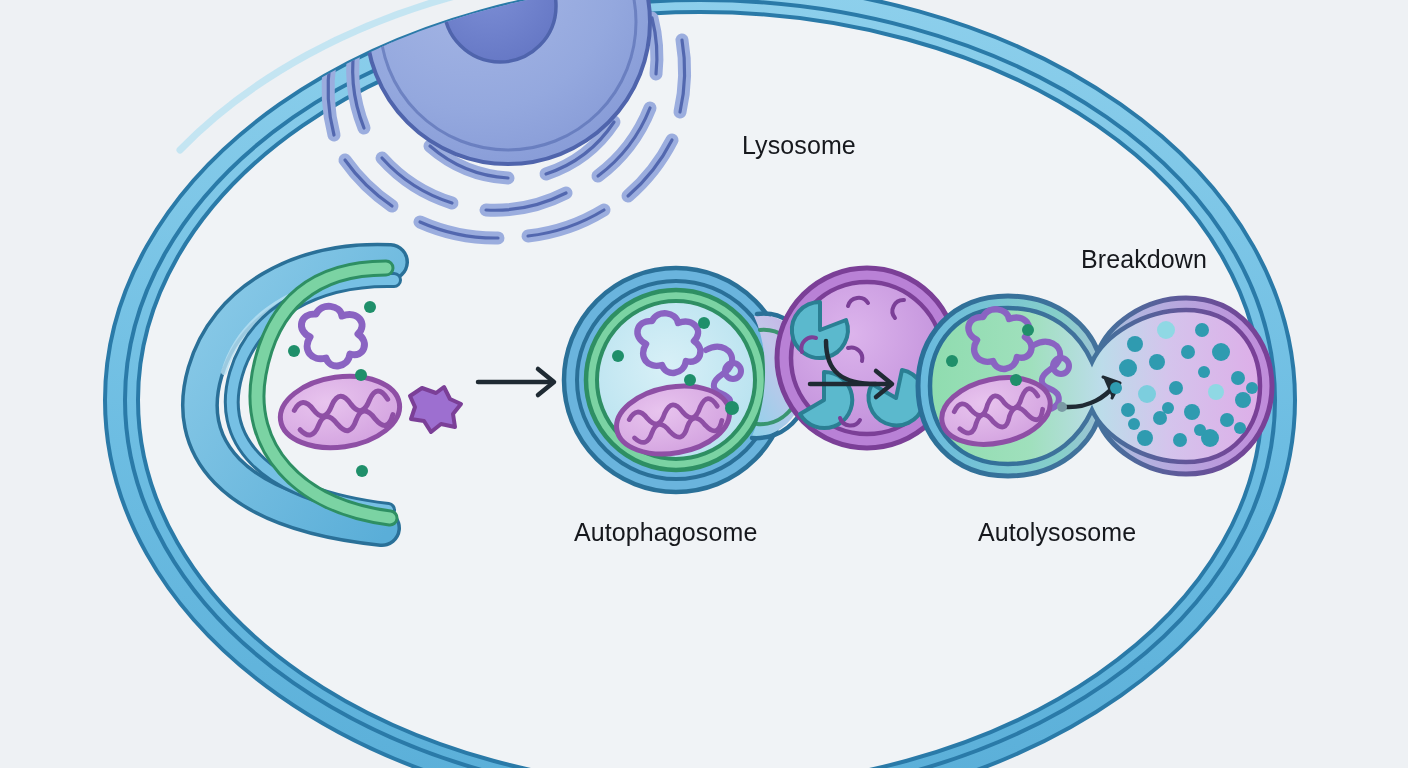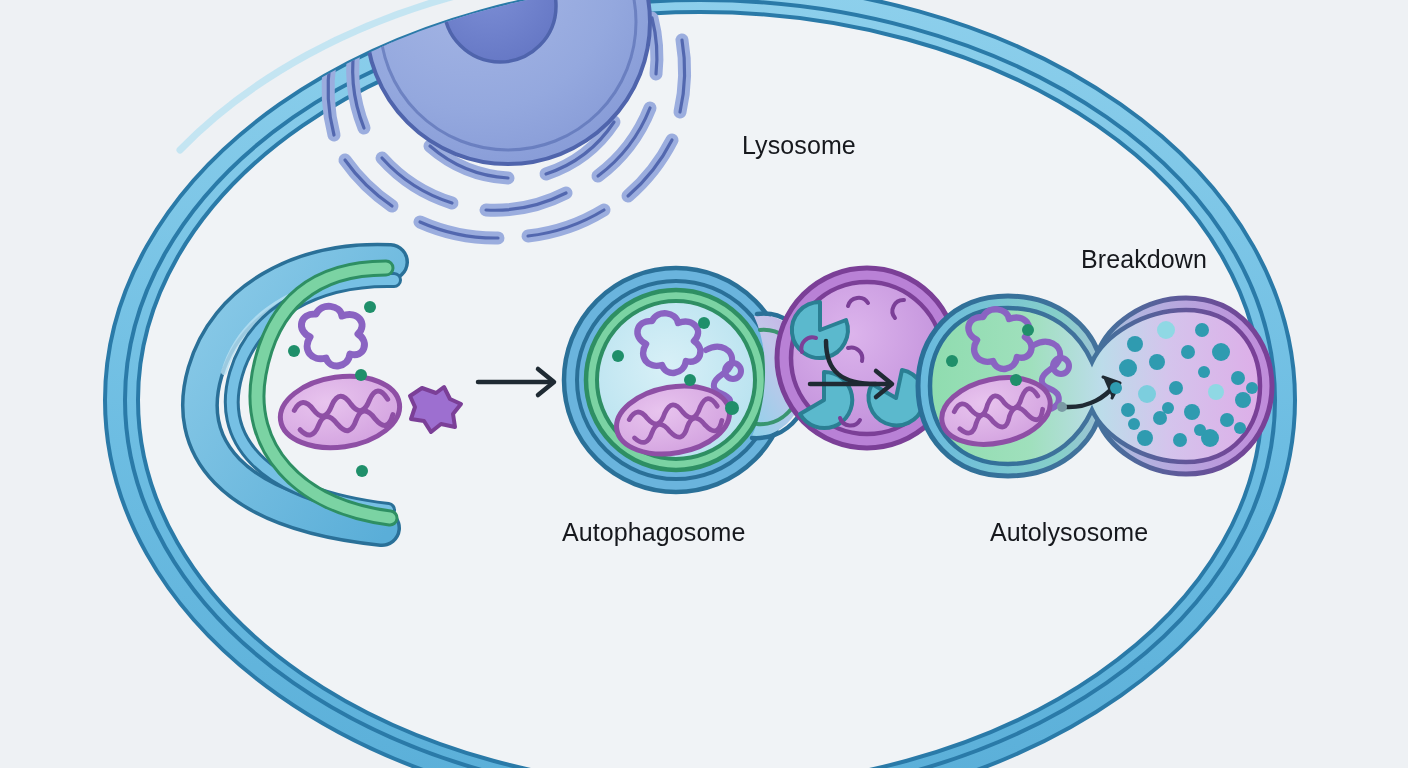--- a/index.html
+++ b/index.html
@@ -369,17 +369,17 @@
         <circle cx="1134" cy="424" r="6"></circle>
       </g>
     </g>
   </svg>
 
   <div class="lbl" style="left:742px; top:130px;">Lysosome</div>
 
   <div class="lbl" style="left:1073px; top:244px;margin-left:8px;">Breakdown</div>
 
 
-  <div class="lbl" style="left:562px; top:517px;">Autophagosome</div>
-
-  <div class="lbl" style="left:978px; top:517px;margin-left:12px;">Autolysosome</div>
+  <div class="lbl" style="left:574px; top:517px;">Autophagosome</div>
+
+  <div class="lbl" style="left:978px; top:517px;">Autolysosome</div>
 
 </div>
 
 </body></html>

